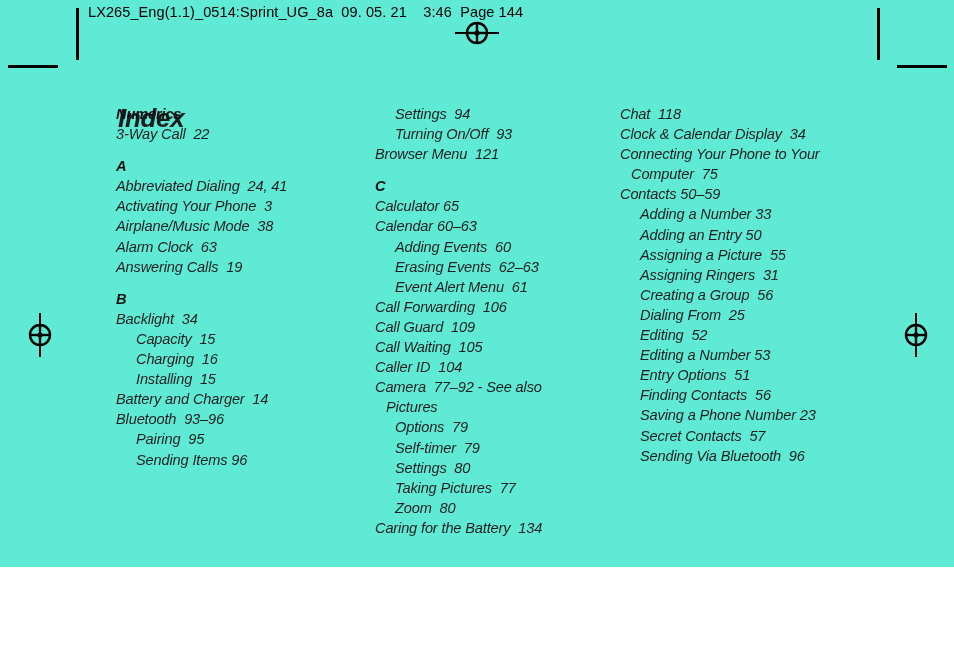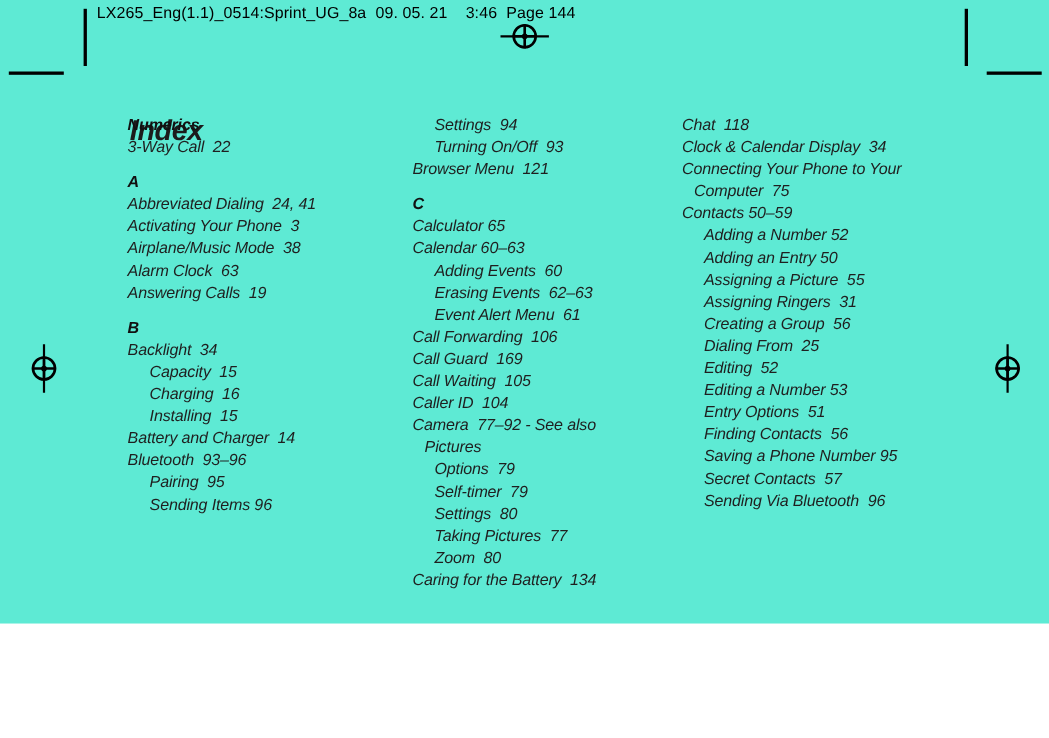--- a/index.html
+++ b/index.html
@@ -193,49 +193,49 @@
         <div class="entry sub">Settings  94</div>
         <div class="entry sub">Turning On/Off  93</div>
         <div class="entry">Browser Menu  121</div>
         <div class="entry letter">C</div>
         <div class="entry">Calculator 65</div>
         <div class="entry">Calendar 60–63</div>
         <div class="entry sub">Adding Events  60</div>
         <div class="entry sub">Erasing Events  62–63</div>
         <div class="entry sub">Event Alert Menu  61</div>
         <div class="entry">Call Forwarding  106</div>
-        <div class="entry">Call Guard  169</div>
+        <div class="entry">Call Guard  109</div>
         <div class="entry">Call Waiting  105</div>
         <div class="entry">Caller ID  104</div>
         <div class="entry">Camera  77–92 - See also</div>
         <div class="entry cont">Pictures</div>
         <div class="entry sub">Options  79</div>
         <div class="entry sub">Self-timer  79</div>
         <div class="entry sub">Settings  80</div>
         <div class="entry sub">Taking Pictures  77</div>
         <div class="entry sub">Zoom  80</div>
         <div class="entry">Caring for the Battery  134</div>
       </div>
     <div class="col col-3">
         <div class="entry">Chat  118</div>
         <div class="entry">Clock &amp; Calendar Display  34</div>
         <div class="entry">Connecting Your Phone to Your</div>
         <div class="entry cont">Computer  75</div>
         <div class="entry">Contacts 50–59</div>
-        <div class="entry sub">Adding a Number 52</div>
+        <div class="entry sub">Adding a Number 33</div>
         <div class="entry sub">Adding an Entry 50</div>
         <div class="entry sub">Assigning a Picture  55</div>
         <div class="entry sub">Assigning Ringers  31</div>
         <div class="entry sub">Creating a Group  56</div>
         <div class="entry sub">Dialing From  25</div>
         <div class="entry sub">Editing  52</div>
         <div class="entry sub">Editing a Number 53</div>
         <div class="entry sub">Entry Options  51</div>
         <div class="entry sub">Finding Contacts  56</div>
-        <div class="entry sub">Saving a Phone Number 95</div>
+        <div class="entry sub">Saving a Phone Number 23</div>
         <div class="entry sub">Secret Contacts  57</div>
         <div class="entry sub">Sending Via Bluetooth  96</div>
       </div>
   </div>
 
   <div class="footer">
     <span class="fnum">144</span><span>Index</span>
   </div>
 
 </div>

